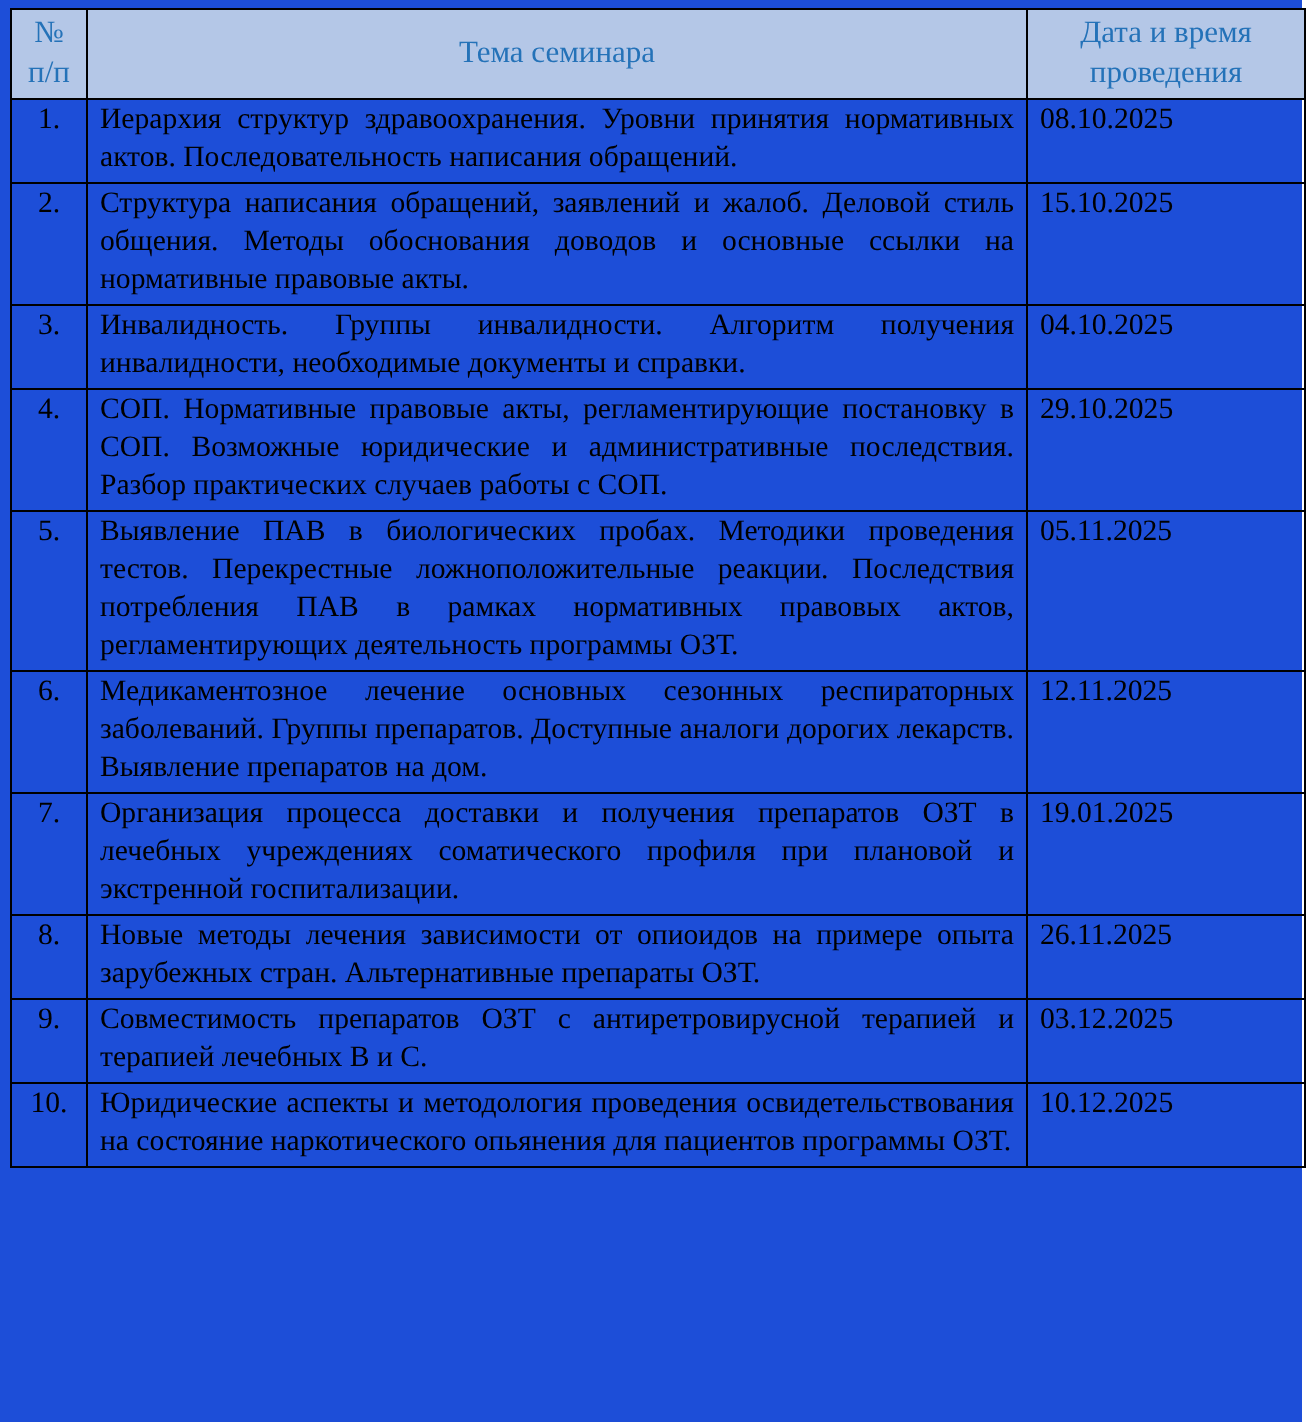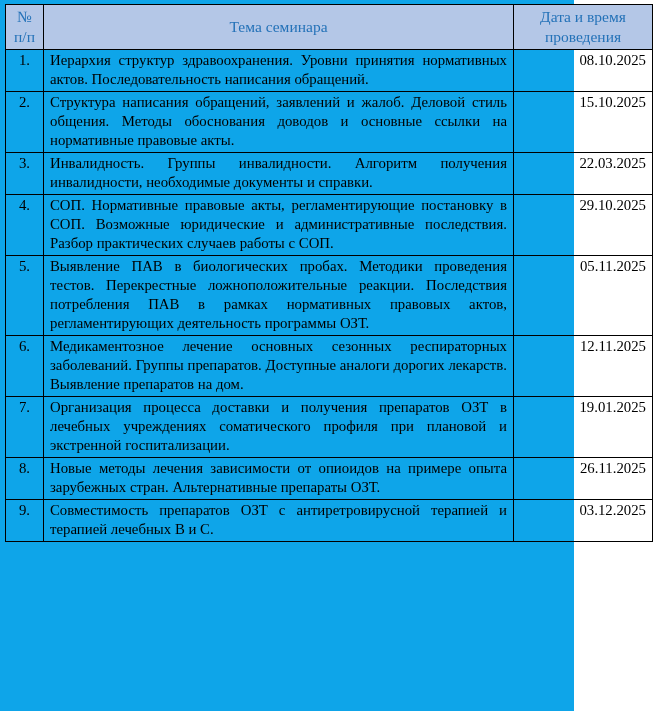--- a/index.html
+++ b/index.html
@@ -1,25 +1,25 @@
 <!DOCTYPE html>
 <html lang="ru"><head>
 <meta charset="utf-8">
 <style>
   html, body {
     margin: 0;
     padding: 0;
     background: #ffffff;
   }
   .page {
-    width: 574px;
+    width: 651px;
     height: 711px;
     box-sizing: border-box;
     padding: 4px 5px 5px 5px;
-    background: #0ea5e9;
+    background: #1d4ed8;
     font-family: "Liberation Serif", serif;
   }
   table.schedule {
     border-collapse: collapse;
     table-layout: fixed;
     width: 647px;
     border: 1.5px solid #000000;
   }
   table.schedule th,
   table.schedule td {
@@ -48,21 +48,21 @@
   td.cell-num {
     text-align: center;
     padding-left: 2px;
     padding-right: 2px;
   }
   td.cell-topic {
     text-align: justify;
     text-justify: inter-word;
   }
   td.cell-date {
-    text-align: right;
+    text-align: left;
   }
 </style>
 </head>
 <body>
 
 <div class="page">
   <table class="schedule">
     <colgroup>
       <col style="width:38px">
       <col style="width:470px">
@@ -82,21 +82,21 @@
         <td class="cell-date">08.10.2025</td>
       </tr>
       <tr>
         <td class="cell-num">2.</td>
         <td class="cell-topic">Структура написания обращений, заявлений и жалоб. Деловой стиль общения. Методы обоснования доводов и основные ссылки на нормативные правовые акты.</td>
         <td class="cell-date">15.10.2025</td>
       </tr>
       <tr>
         <td class="cell-num">3.</td>
         <td class="cell-topic">Инвалидность. Группы инвалидности. Алгоритм получения инвалидности, необходимые документы и справки.</td>
-        <td class="cell-date">22.03.2025</td>
+        <td class="cell-date">04.10.2025</td>
       </tr>
       <tr>
         <td class="cell-num">4.</td>
         <td class="cell-topic">СОП. Нормативные правовые акты, регламентирующие постановку в СОП. Возможные юридические и административные последствия. Разбор практических случаев работы с СОП.</td>
         <td class="cell-date">29.10.2025</td>
       </tr>
       <tr>
         <td class="cell-num">5.</td>
         <td class="cell-topic">Выявление ПАВ в биологических пробах. Методики проведения тестов. Перекрестные ложноположительные реакции. Последствия потребления ПАВ в рамках нормативных правовых актов, регламентирующих деятельность программы ОЗТ.</td>
         <td class="cell-date">05.11.2025</td>
@@ -114,15 +114,20 @@
       <tr>
         <td class="cell-num">8.</td>
         <td class="cell-topic">Новые методы лечения зависимости от опиоидов на примере опыта зарубежных стран. Альтернативные препараты ОЗТ.</td>
         <td class="cell-date">26.11.2025</td>
       </tr>
       <tr>
         <td class="cell-num">9.</td>
         <td class="cell-topic">Совместимость препаратов ОЗТ с антиретровирусной терапией и терапией лечебных В и С.</td>
         <td class="cell-date">03.12.2025</td>
       </tr>
+      <tr>
+        <td class="cell-num">10.</td>
+        <td class="cell-topic">Юридические аспекты и методология проведения освидетельствования на состояние наркотического опьянения для пациентов программы ОЗТ.</td>
+        <td class="cell-date">10.12.2025</td>
+      </tr>
     </tbody>
   </table>
 </div>
 
 </body></html>

